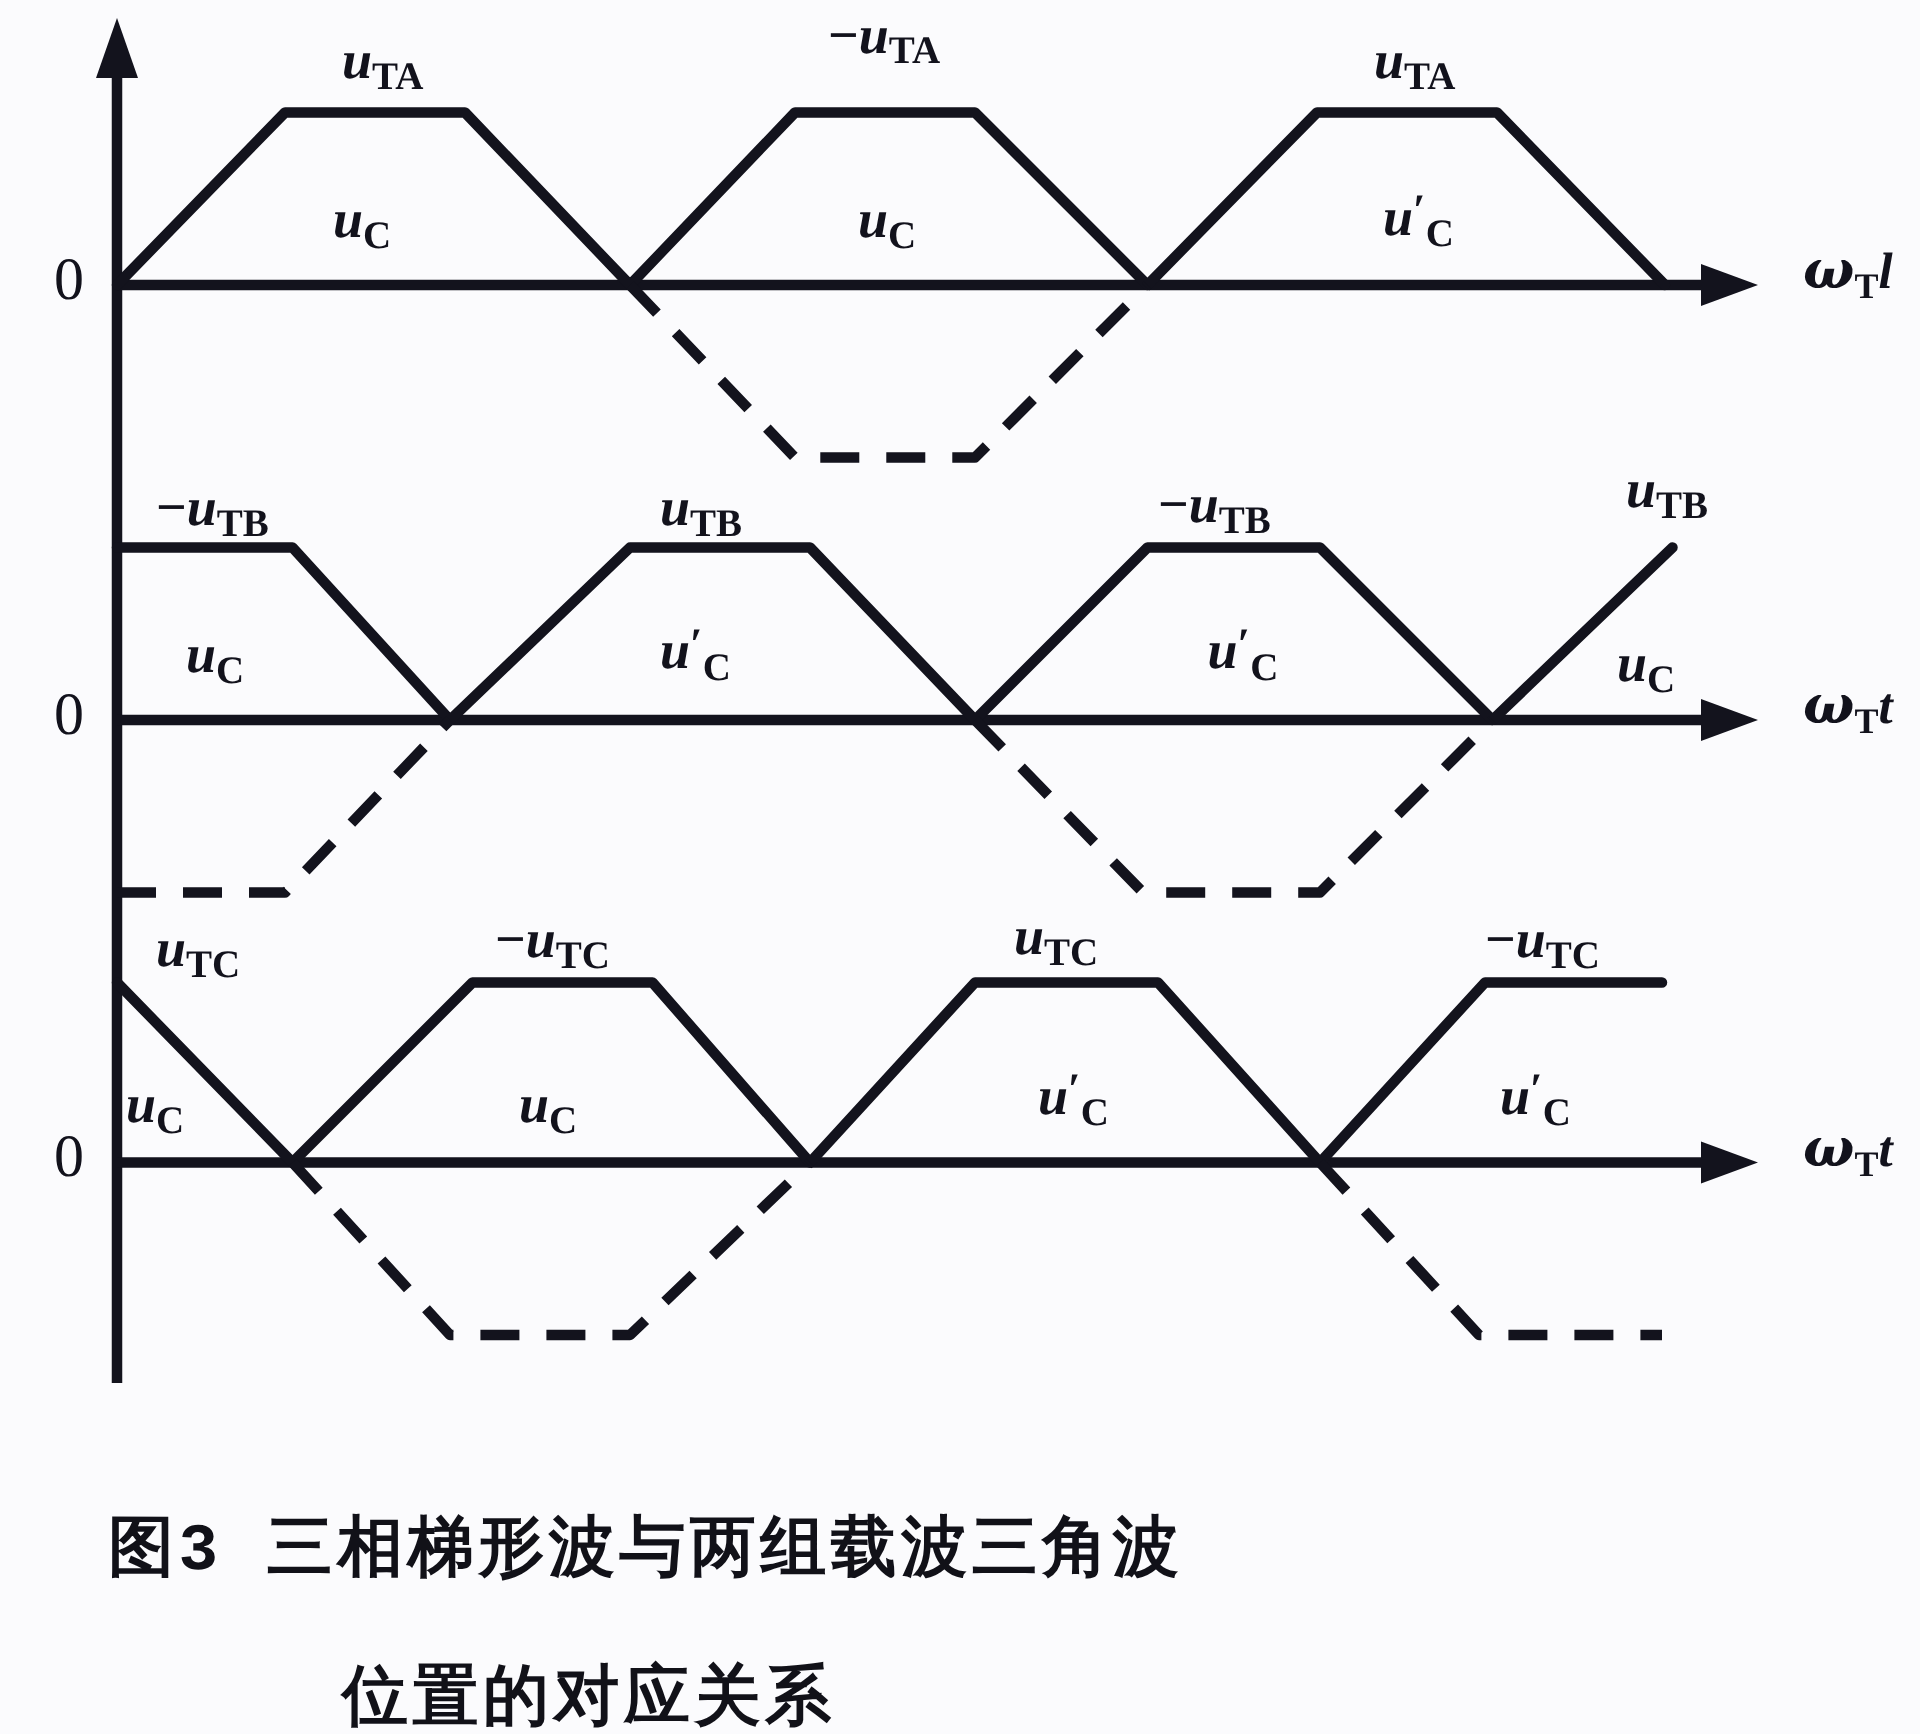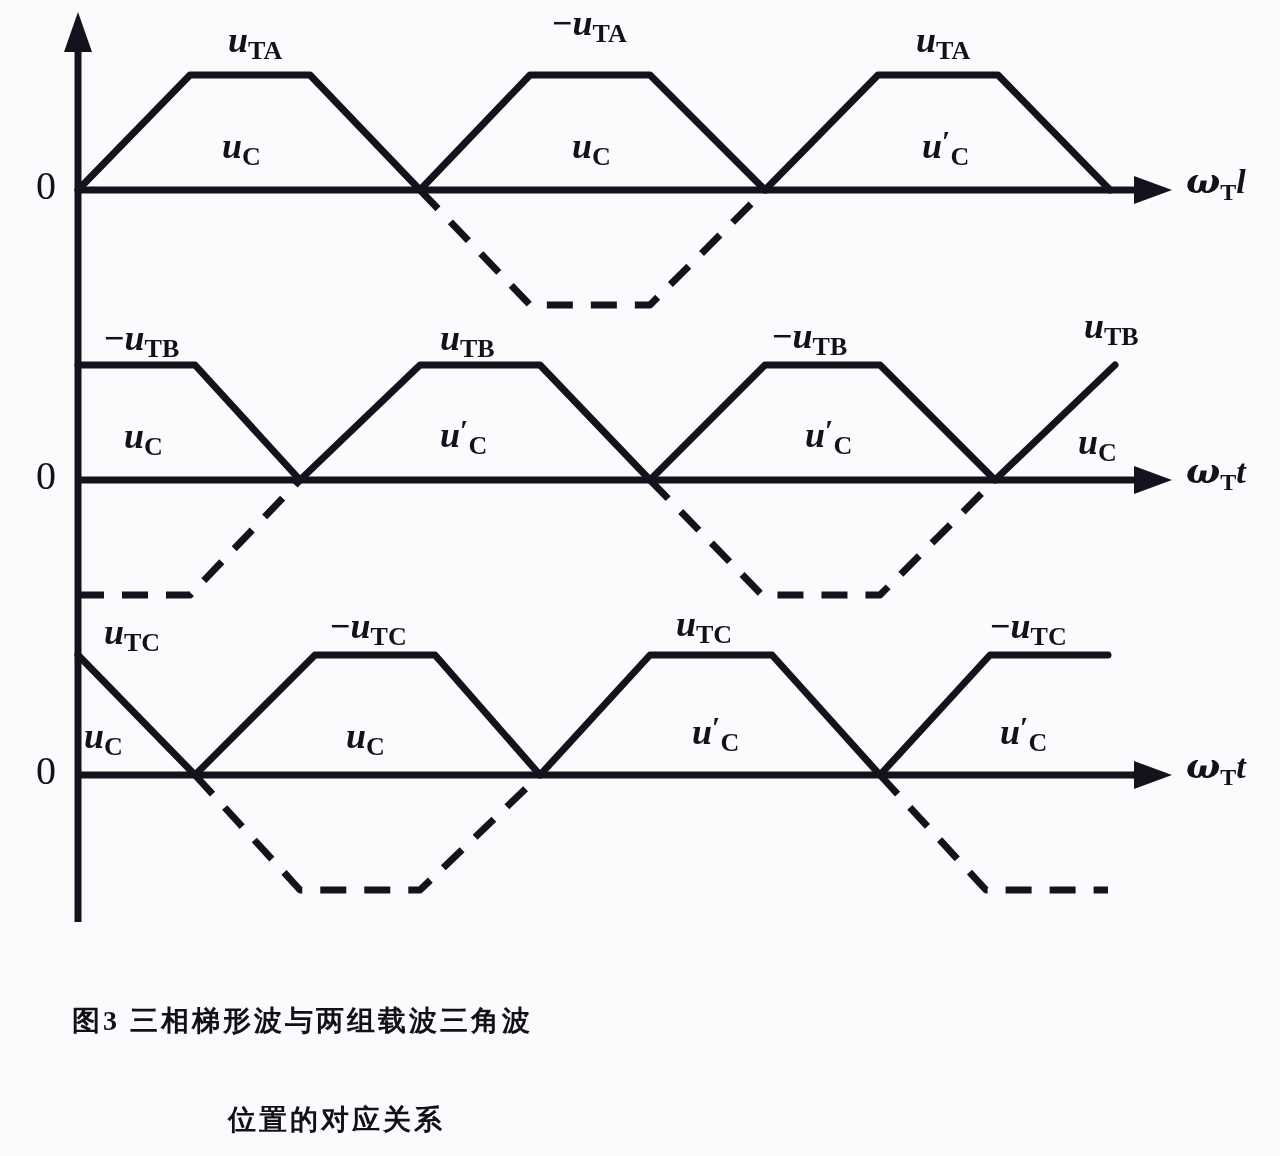--- a/index.html
+++ b/index.html
@@ -47,20 +47,21 @@
     font-weight: bold;
     font-size: 30px;
     vertical-align: 0.22em;
   }
   .math .neg {
     font-style: normal;
     font-weight: bold;
   }
   .axis-lbl {
     font-size: 36px;
+    margin-left: 16px;
   }
   .axis-lbl .om {
     font-style: italic;
     font-weight: bold;
     font-family: "DejaVu Serif", serif;
   }
   .axis-lbl .sub {
     font-style: normal;
     font-weight: bold;
     font-size: 24px;
@@ -73,22 +74,22 @@
   }
   .zero {
     font-size: 40px;
     font-weight: normal;
     font-family: "Liberation Serif", serif;
     color: #12121c;
   }
   .caption {
     position: absolute;
     color: #111118;
-    font-family: Liberation Serif, serif;
-    font-size: 28px;
+    font-family: Liberation Mono, monospace;
+    font-size: 44px;
     font-weight: bold;
     letter-spacing: 3px;
     white-space: nowrap;
     text-align: right;
   }
 </style>
 </head>
 <body>
 
 <div id="page">

